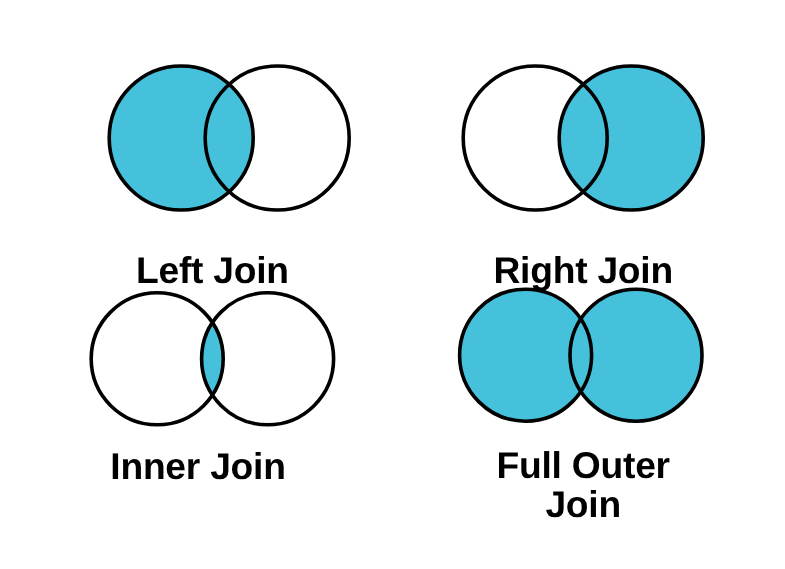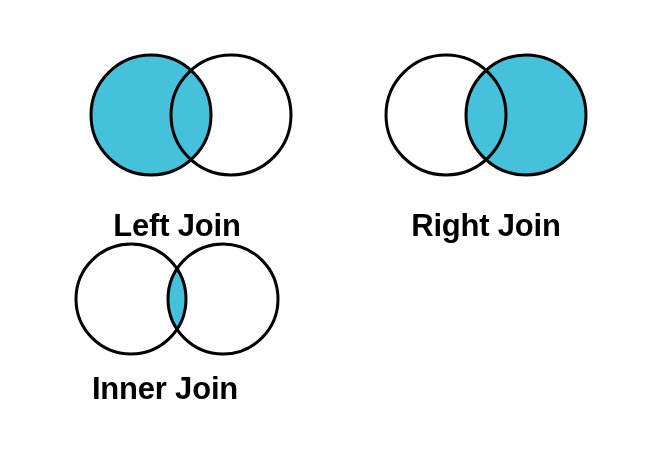--- a/index.html
+++ b/index.html
@@ -120,14 +120,27 @@
         <g clip-path="url(#clipL-ij)">
           <circle cx="223" cy="61" r="55" fill="#45c1db"></circle>
         </g>
         <circle cx="131" cy="61" r="55" fill="none" stroke="#000000" stroke-width="3"></circle>
         <circle cx="223" cy="61" r="55" fill="none" stroke="#000000" stroke-width="3"></circle>
       </svg>
     </div>
     <div class="label">Inner Join</div>
   </div>
 
+  <div class="cell" id="cell-full-outer">
+    <div class="venn-wrap">
+      <svg class="venn" width="336" height="128" viewBox="0 0 336 128">
+
+        <circle cx="120" cy="64" r="55" fill="#45c1db"></circle>
+        <circle cx="212" cy="64" r="55" fill="#45c1db"></circle>
+        <circle cx="120" cy="64" r="55" fill="none" stroke="#000000" stroke-width="3"></circle>
+        <circle cx="212" cy="64" r="55" fill="none" stroke="#000000" stroke-width="3"></circle>
+      </svg>
+    </div>
+    <div class="label">Full Outer
+Join</div>
+  </div>
 
 </div>
 
 </body></html>

